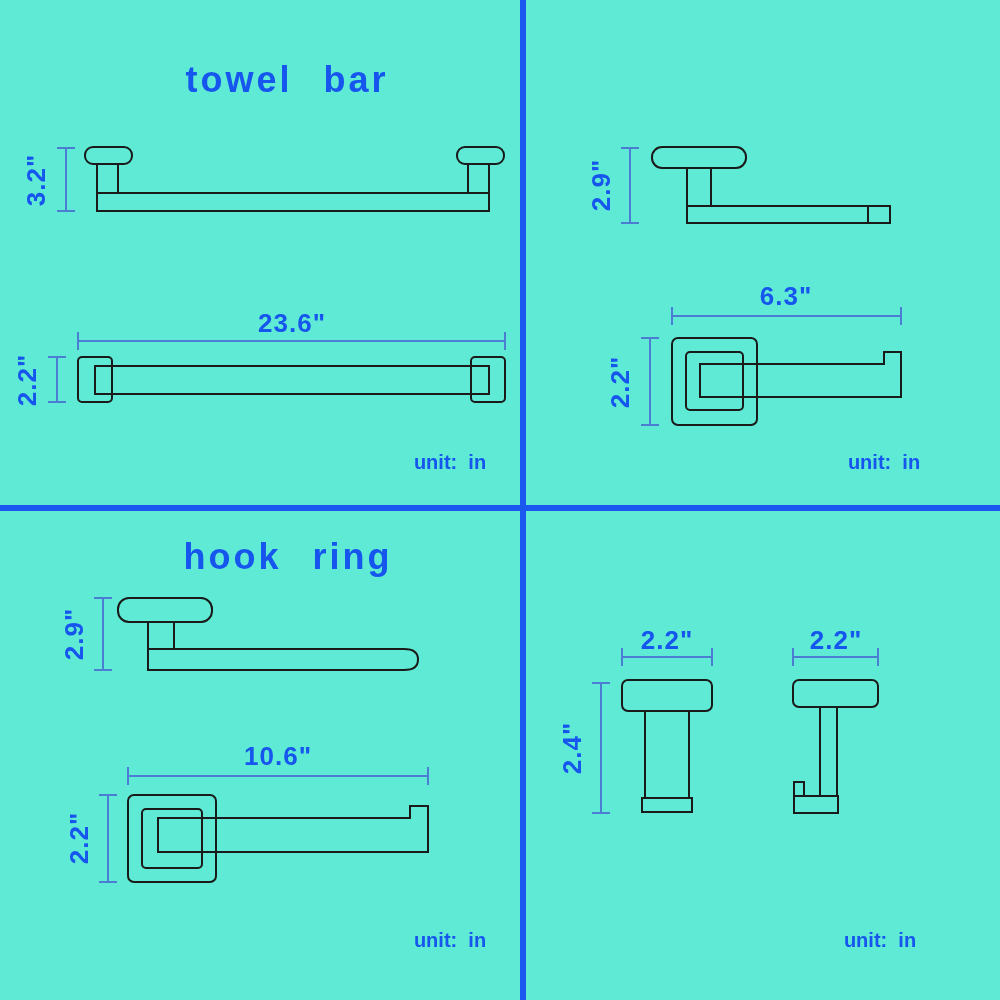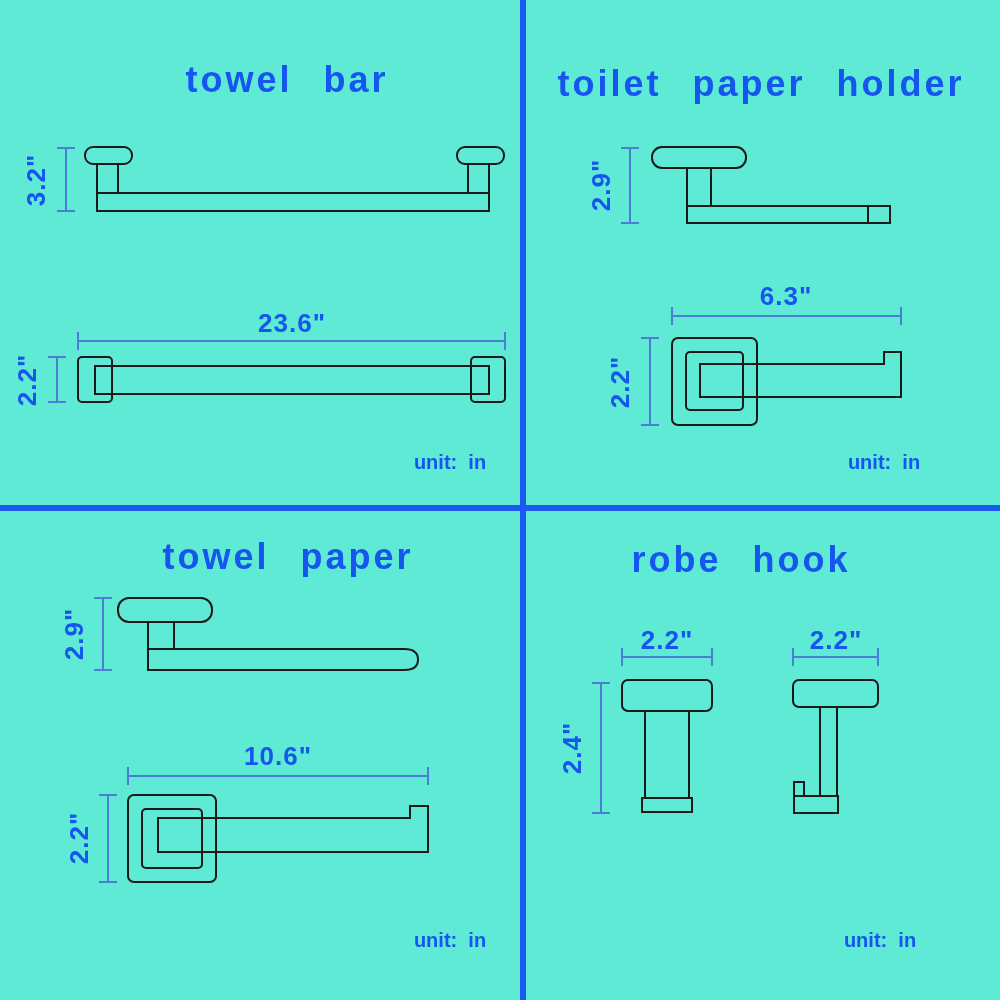--- a/index.html
+++ b/index.html
@@ -129,31 +129,29 @@
 
   <div class="divider v"></div>
   <div class="divider h"></div>
 
   <div class="title" style="left:287px;top:80px;">towel bar</div>
   <div class="dim rot" style="left:36px;top:180px;">3.2"</div>
   <div class="dim" style="left:292px;top:323px;">23.6"</div>
   <div class="dim rot" style="left:27px;top:380px;">2.2"</div>
   <div class="unit" style="left:450px;top:462px;">unit:  in</div>
 
-  <div class="title" style="left:761px;top:84px;">toilet paper holder</div>
   <div class="dim rot" style="left:601px;top:185px;">2.9"</div>
   <div class="dim" style="left:786px;top:296px;">6.3"</div>
   <div class="dim rot" style="left:620px;top:382px;">2.2"</div>
   <div class="unit" style="left:884px;top:462px;">unit:  in</div>
 
-  <div class="title" style="left:288px;top:557px;">towel paper</div>
+  <div class="title" style="left:288px;top:557px;">hook ring</div>
   <div class="dim rot" style="left:74px;top:634px;">2.9"</div>
   <div class="dim" style="left:278px;top:756px;">10.6"</div>
   <div class="dim rot" style="left:79px;top:838px;">2.2"</div>
   <div class="unit" style="left:450px;top:940px;">unit:  in</div>
 
-  <div class="title" style="left:741px;top:560px;">robe hook</div>
   <div class="dim" style="left:667px;top:640px;">2.2"</div>
   <div class="dim" style="left:836px;top:640px;">2.2"</div>
   <div class="dim rot" style="left:572px;top:748px;">2.4"</div>
   <div class="unit" style="left:880px;top:940px;">unit:  in</div>
 
 </div>
 
 </body></html>

